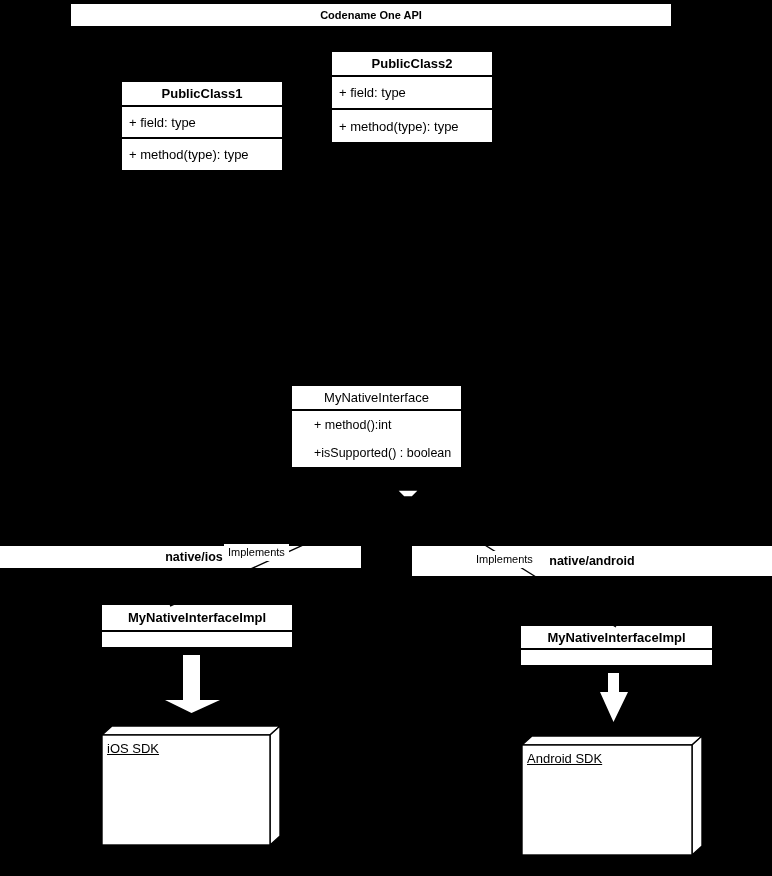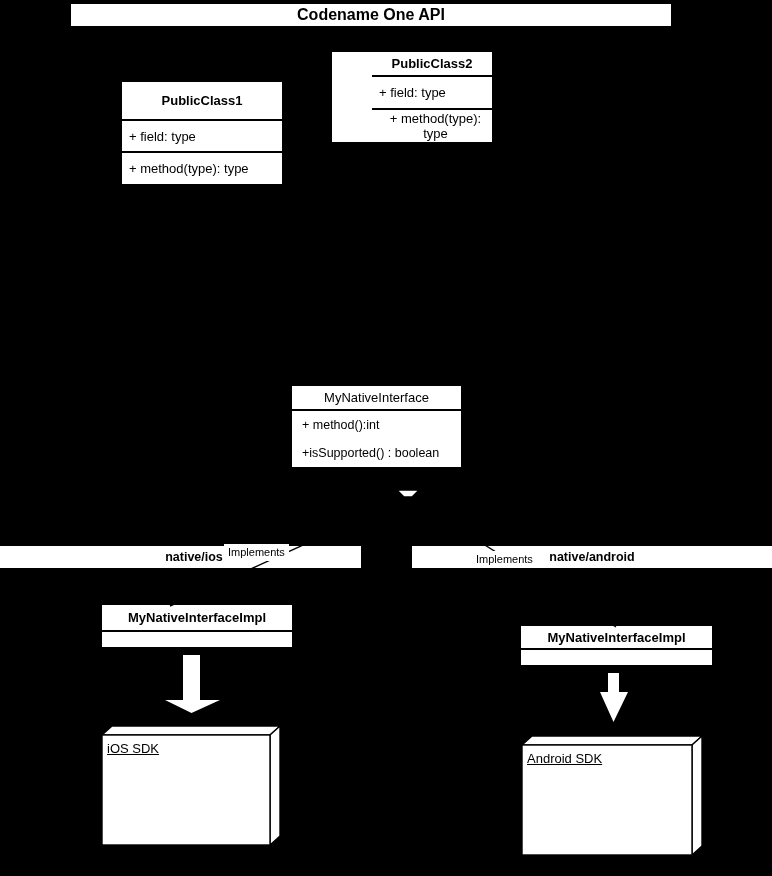--- a/index.html
+++ b/index.html
@@ -1,26 +1,26 @@
 <!DOCTYPE html>
 <html><head>
 <meta charset="utf-8">
 <style>
   html,body{margin:0;padding:0;background:#000;}
   .canvas{
     position:relative;width:772px;height:876px;background:#000000;
     font-family:"Liberation Sans","DejaVu Sans",sans-serif;color:#000000;overflow:hidden;
   }
   .box{position:absolute;background:#ffffff;z-index:1;box-sizing:border-box;}
-  .banner{display:flex;align-items:center;justify-content:center;font-weight:bold;font-size:16px;}
+  .banner{display:flex;align-items:center;justify-content:center;font-weight:bold;font-size:11px;}
   .uml-title{display:flex;align-items:center;justify-content:center;font-weight:bold;font-size:13px;}
   .uml-title.plain{font-weight:normal;}
   .uml-row{display:flex;align-items:center;padding-left:7px;font-size:13px;border-top:2px solid #000;text-align:center;}
   .iface-methods{border-top:2px solid #000;}
-  .iface-row{height:28px;display:flex;align-items:center;padding-left:10px;font-size:12.5px;}
+  .iface-row{height:28px;display:flex;align-items:center;padding-left:10px;font-size:12.5px;margin-left:12px;}
   .impl-empty{border-top:2px solid #000;}
   .label-implements{
     position:absolute;z-index:3;background:#ffffff;color:#000;
     font-size:11px;line-height:13px;padding:2px 4px;white-space:nowrap;
   }
   .sdk-label{
     position:absolute;z-index:3;font-size:13px;text-decoration:underline;
     color:#000;white-space:nowrap;
   }
   .overlay{position:absolute;left:0;top:0;z-index:2;pointer-events:none;}
@@ -28,43 +28,43 @@
 </head>
 <body>
 
 <div class="canvas">
 
   <div class="box banner" style="left:71px;top:4px;width:600px;height:22px;">
     <span>Codename One API</span>
   </div>
 
   <div class="box" style="left:122px;top:82px;width:160px;">
-    <div class="uml-title" style="height:37px;border-radius:10px;">PublicClass1</div>
+    <div class="uml-title" style="height:23px;border-radius:10px;">PublicClass1</div>
     <div class="uml-row" style="height:30px;">+ field: type</div>
     <div class="uml-row" style="height:31px;">+ method(type): type</div>
   </div>
 
-  <div class="box" style="left:332px;top:52px;width:160px;padding-left:40px;">
+  <div class="box" style="left:332px;top:52px;width:160px;">
     <div class="uml-title" style="height:23px;">PublicClass2</div>
     <div class="uml-row" style="height:31px;">+ field: type</div>
     <div class="uml-row" style="height:32px;">+ method(type): type</div>
   </div>
 
   <div class="box" style="left:292px;top:386px;width:169px;">
     <div class="uml-title plain" style="height:23px;">MyNativeInterface</div>
     <div class="iface-methods">
       <div class="iface-row">+ method():int</div>
       <div class="iface-row">+isSupported() : boolean</div>
     </div>
   </div>
 
   <div class="box banner" style="left:0;top:546px;width:361px;height:22px;font-size:12.5px;padding-left:27px;">
     <span>native/ios</span>
   </div>
-  <div class="box banner" style="left:412px;top:546px;width:360px;height:22px;font-size:12.5px;">
+  <div class="box banner" style="left:412px;top:546px;width:360px;height:30px;font-size:12.5px;">
     <span>native/android</span>
   </div>
 
   <div class="label-implements" style="left:224px;top:544px;">Implements</div>
   <div class="label-implements" style="left:472px;top:551px;">Implements</div>
 
   <div class="box" style="left:102px;top:605px;width:190px;">
     <div class="uml-title" style="height:25px;">MyNativeInterfaceImpl</div>
     <div class="impl-empty" style="height:15px;"></div>
   </div>

